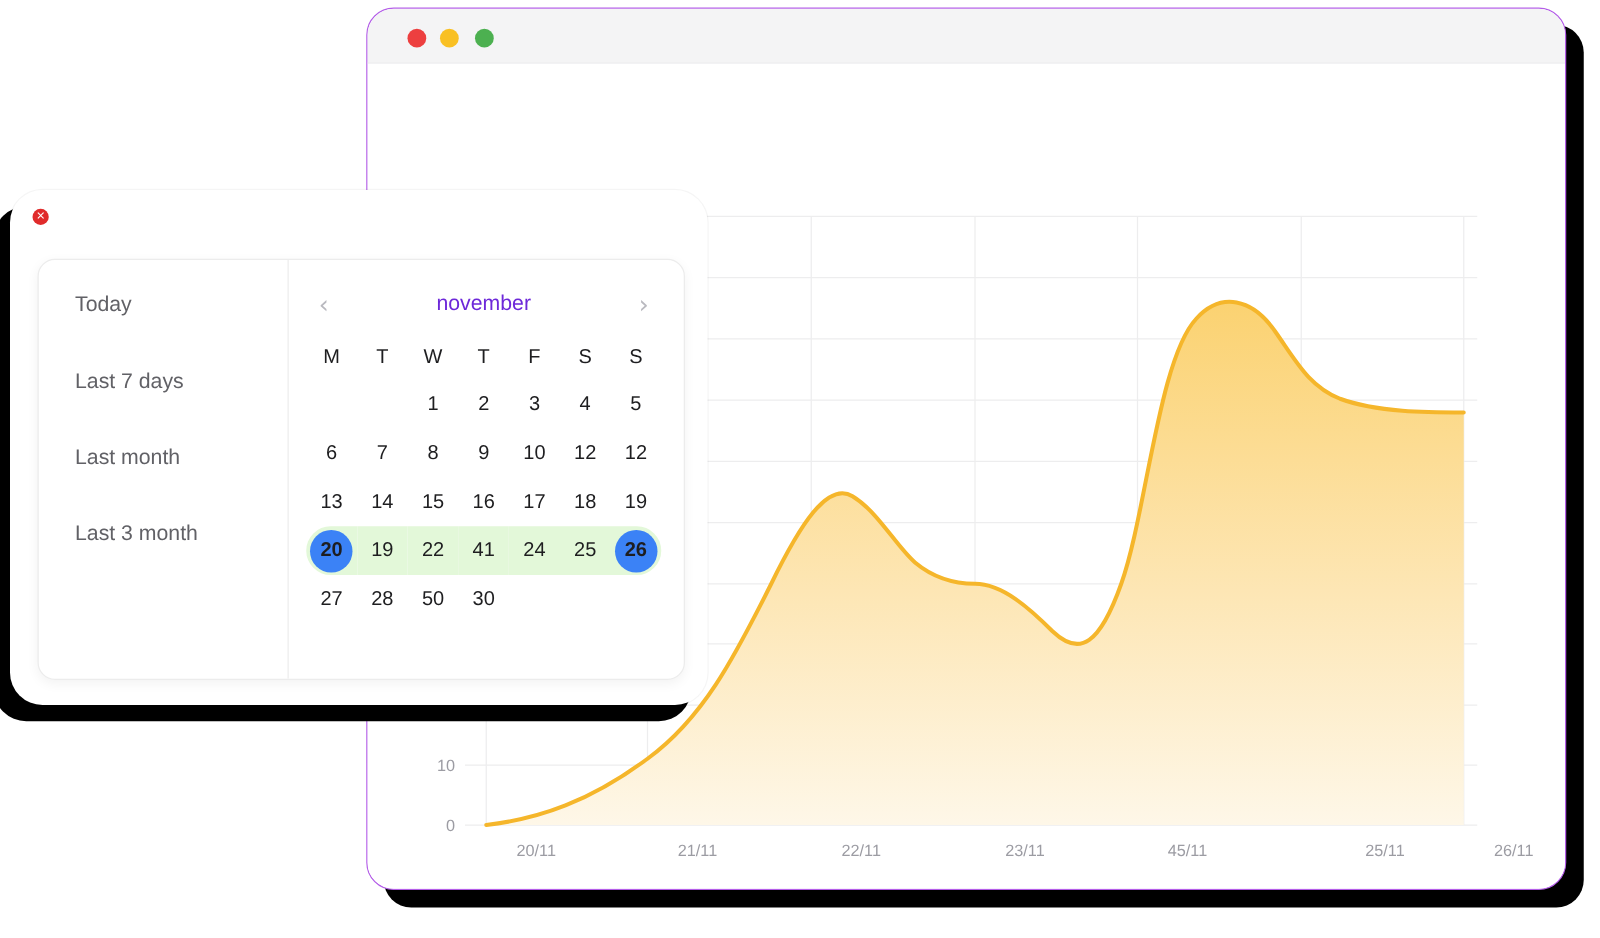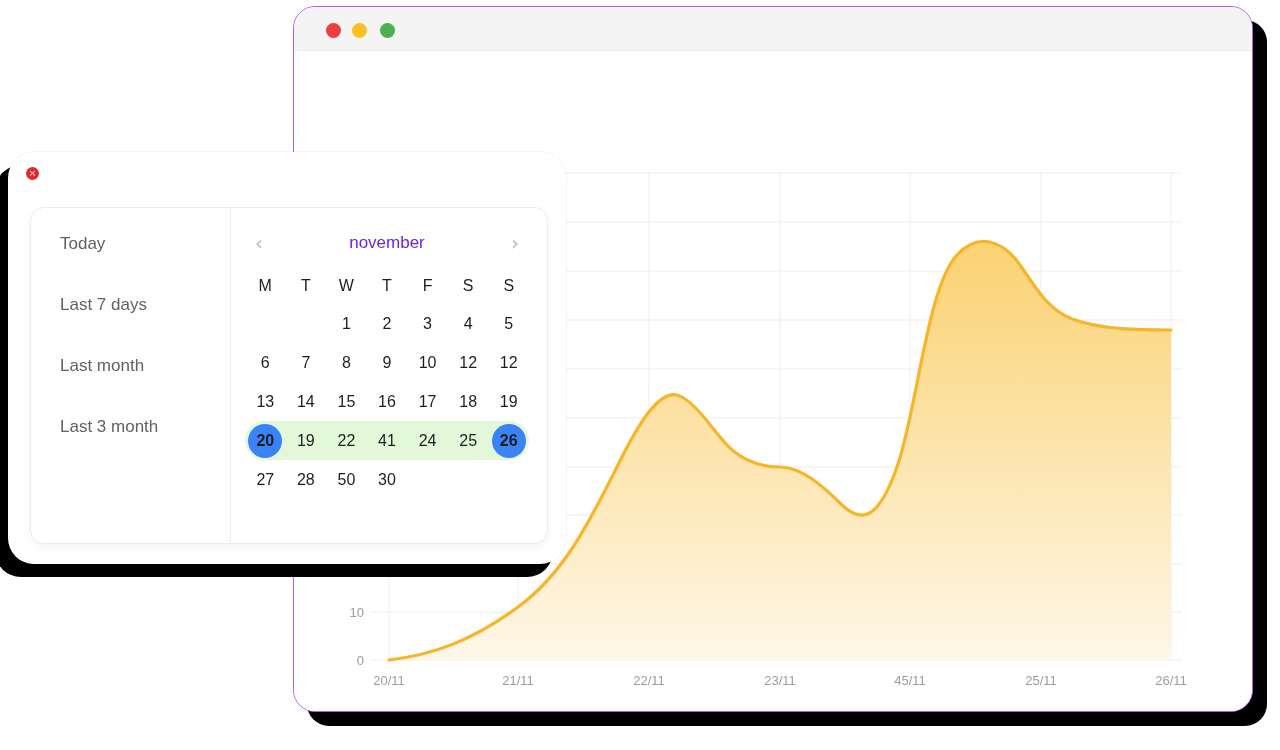--- a/index.html
+++ b/index.html
@@ -58,20 +58,21 @@
     transform: translate(-8px, -50%);
     font-size: 13px; color: #9c9ca3;
     white-space: nowrap;
   }
   .xtick {
     position: absolute;
     top: 506px;
     transform: translateX(-50%);
     font-size: 13px; color: #9c9ca3;
     white-space: nowrap;
+    margin-left: 40px;
   }
 
   
   #calendar-window {
     position: absolute;
     left: 8px; top: 152px;
     width: 558px; height: 412px;
     background: #ffffff;
     border-radius: 26px;
     box-shadow: -13px 13px 0 0 #000000, 0 0 0 1px rgba(0,0,0,.04);
@@ -216,21 +217,21 @@
         </svg>
 
         <div class="ytick" style="top:445px;">10</div>
         <div class="ytick" style="top:493px;">0</div>
 
         <div class="xtick" style="left:17px;">20/11</div>
         <div class="xtick" style="left:146px;">21/11</div>
         <div class="xtick" style="left:277px;">22/11</div>
         <div class="xtick" style="left:408px;">23/11</div>
         <div class="xtick" style="left:538px;">45/11</div>
-        <div class="xtick" style="left:669px;">25/11</div>
+        <div class="xtick" style="left:696px;">25/11</div>
         <div class="xtick" style="left:799px;">26/11</div>
       </div>
     </div>
   </div>
 
   <div id="calendar-window">
     <div id="calendar-close">×</div>
 
     <div id="calendar-card">
 

